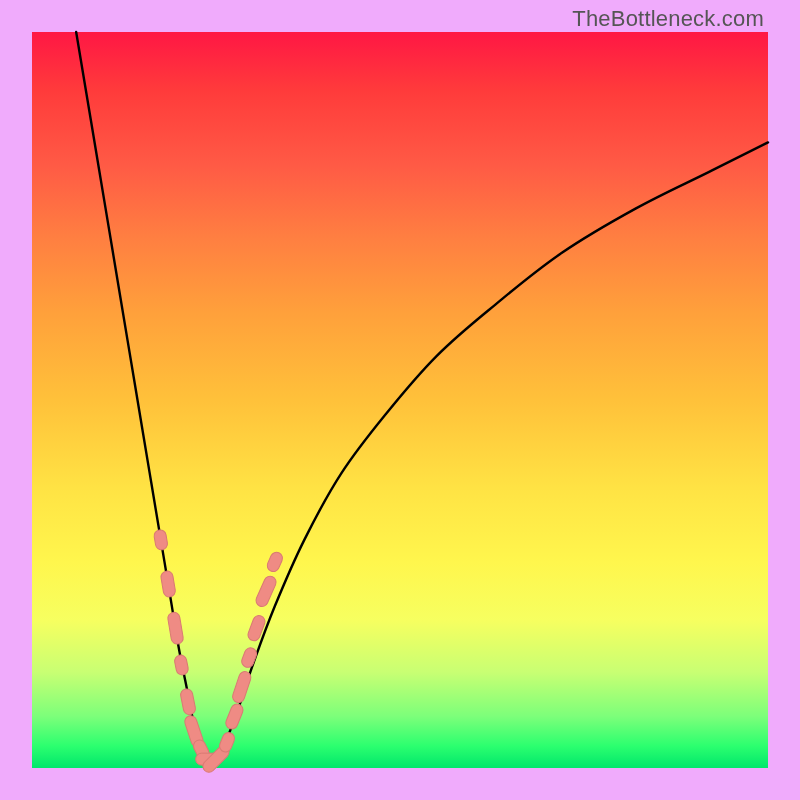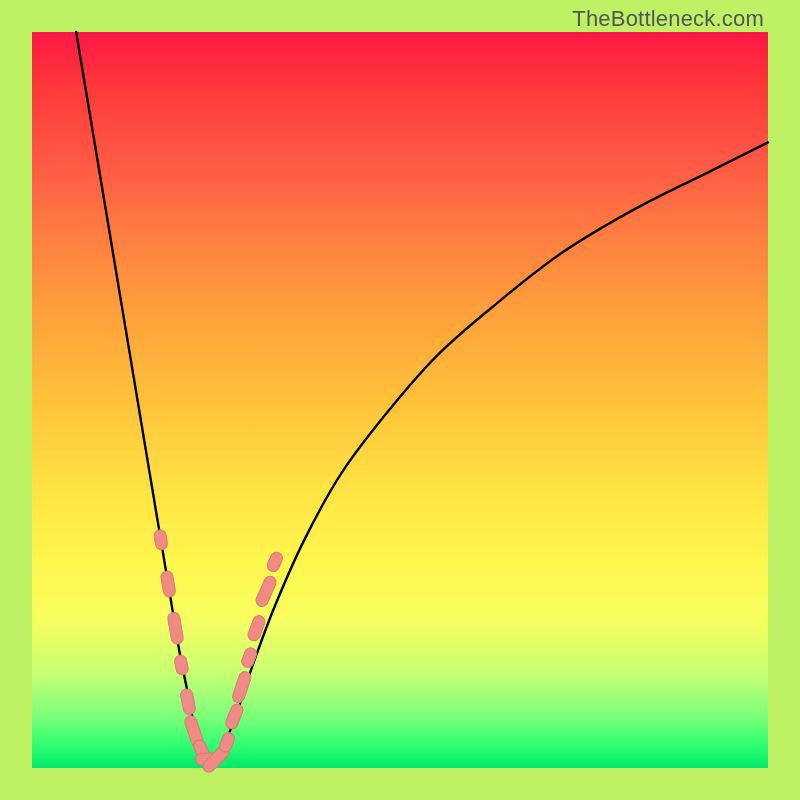--- a/index.html
+++ b/index.html
@@ -8,21 +8,21 @@
     width: 800px;
     height: 800px;
     background: #000;
     overflow: hidden;
     font-family: -apple-system, BlinkMacSystemFont, "Segoe UI", Arial, sans-serif;
   }
   .stage {
     position: relative;
     width: 800px;
     height: 800px;
-    background: #bef264;
+    background: #f0abfc;
   }
   .plot-area {
     position: absolute;
     left: 32px;
     top: 32px;
     width: 736px;
     height: 736px;
     background: linear-gradient(
       to bottom,
       #ff1744 0%,

